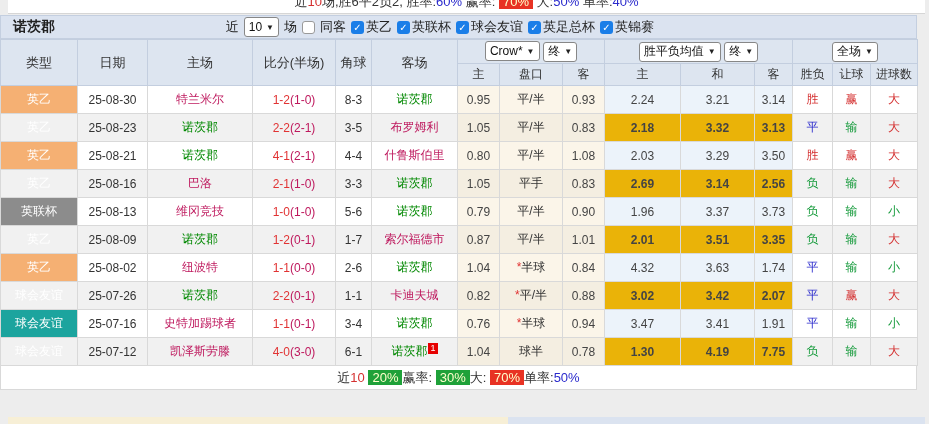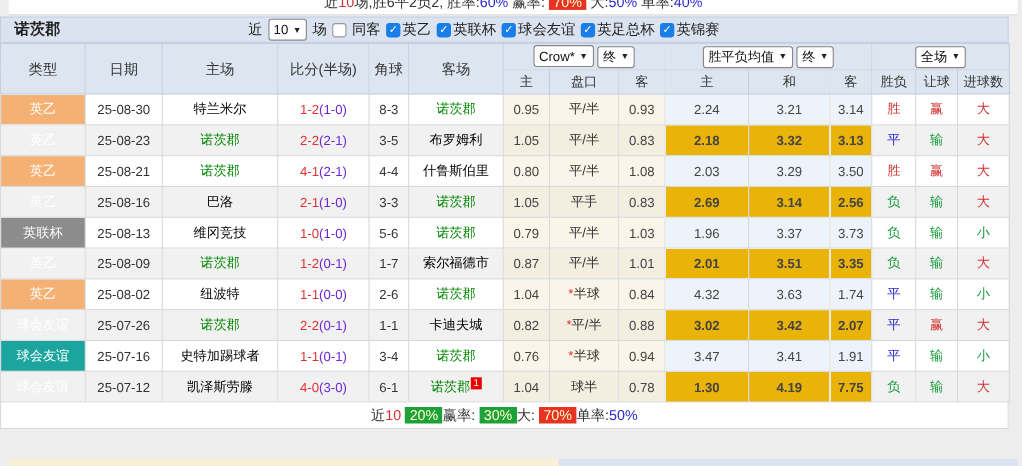--- a/index.html
+++ b/index.html
@@ -40,24 +40,24 @@
   tbody tr{height:28px;}
   tbody tr.even td{background:#f1f1f1;}
   td.c-cream{background:#fbf5e9;}
   td.c-blue{background:#ecf3fa;margin-top:36px;}
   tbody tr.even td.c-cream{background:#f4eee1;}
   tbody tr.even td.c-blue{background:#eab308;font-weight:bold;}
   td.c-league{color:#fff;font-size:12px;}
   td.lg-orange{background:#f5b073;}
   td.lg-gray{background:#8c8c8c;}
   td.lg-teal{background:#1ca49e;}
-  .team{color:#000000;cursor:pointer;}
+  .team{color:#be185d;cursor:pointer;}
   .team.notts{color:#008800;}
   .ft{color:#e13333;}
-  .ht{color:#6d28d9;text-align:center;}
+  .ht{color:#be185d;text-align:center;}
   .star{color:#e13333;}
   .sup{display:inline-block;background:#e60000;color:#fff;font-size:9px;line-height:11px;padding:0 2px;margin-left:1px;vertical-align:top;}
   td.odds{color:#444;}
 
   
   .footline{height:24px;background:#fff;border:1px solid #d9d9d9;border-top:none;box-sizing:border-box;display:flex;align-items:center;justify-content:center;font-size:13px;color:#333;white-space:nowrap;}
 
   
   .bluebar{position:absolute;left:0;top:391px;width:929px;height:26px;background:#2095d2;color:#fff;font-weight:bold;font-size:14px;text-align:center;line-height:26px;}
   .sliver{position:absolute;left:8px;top:417px;width:917px;height:7px;display:flex;}
@@ -245,21 +245,21 @@
   </tr>
           <tr>
     <td class="c-league lg-gray">英联杯</td>
     <td>25-08-13</td>
     <td><span class="team">维冈竞技</span></td>
     <td><span class="ft">1-0</span><span class="ht">(1-0)</span></td>
     <td>5-6</td>
     <td><span class="team notts">诺茨郡</span></td>
     <td class="c-cream odds">0.79</td>
     <td class="c-cream">平/半</td>
-    <td class="c-cream odds">1.03</td>
+    <td class="c-cream odds">0.90</td>
     <td class="c-blue odds">1.96</td>
     <td class="c-blue odds">3.37</td>
     <td class="c-blue odds">3.73</td>
     <td class="t-green">负</td>
     <td class="t-green">输</td>
     <td class="t-green">小</td>
   </tr>
           <tr class="even">
     <td class="c-league lg-orange">英乙</td>
     <td>25-08-09</td>

